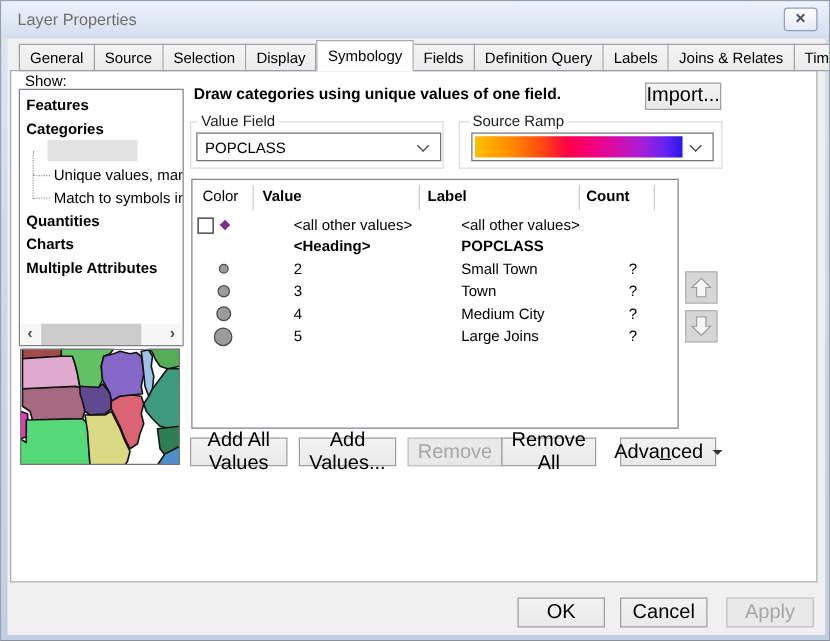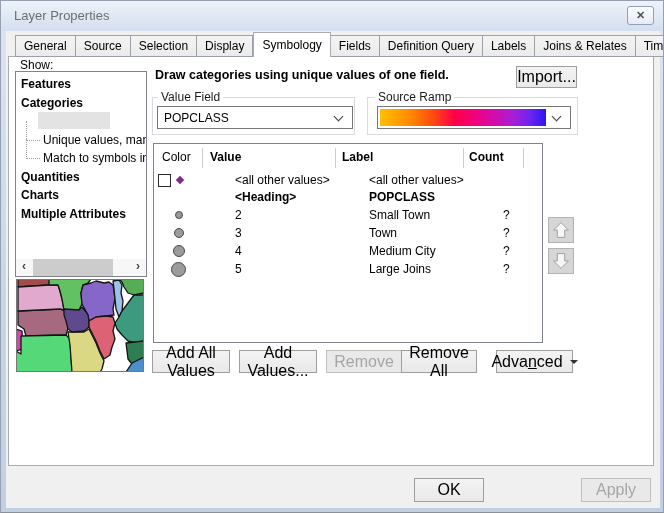--- a/index.html
+++ b/index.html
@@ -235,17 +235,20 @@
   <div class="abs btn" style="left:495px;top:349px;width:77px;height:23px;">
     <span>Adva</span>
       <span class="mn">n</span>
       <span>ced</span>
     <span class="menu-arrow"></span>
   </div>
 
   <div class="abs btn" style="left:413px;top:477px;width:70px;height:24px;">
     <span>OK</span>
   </div>
+  <div class="abs btn" style="left:495px;top:477px;width:70px;height:24px;">
+    <span>Cancel</span>
+  </div>
   <div class="abs btn disabled" style="left:580px;top:477px;width:70px;height:24px;">
     <span>Apply</span>
   </div>
 
 </div>
 
 </body></html>

